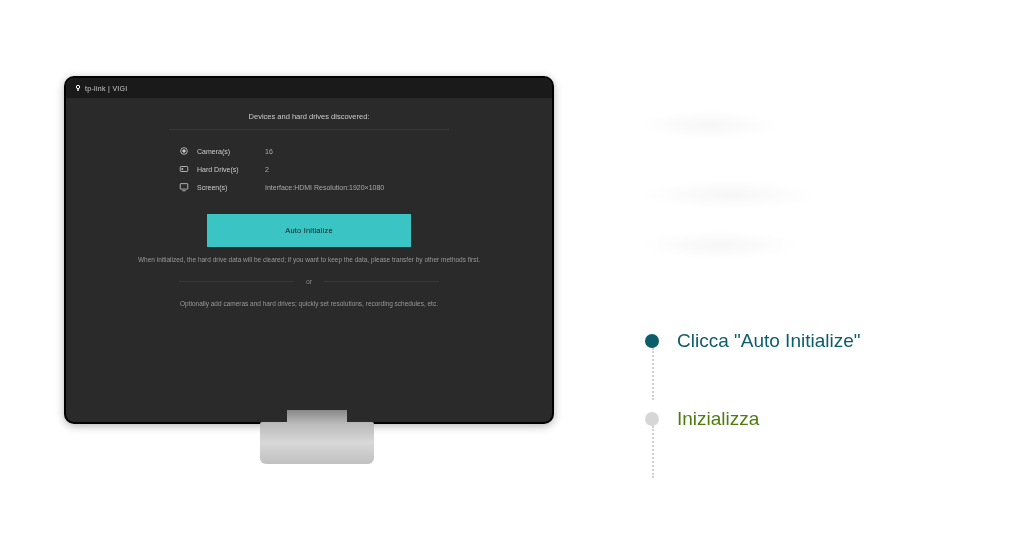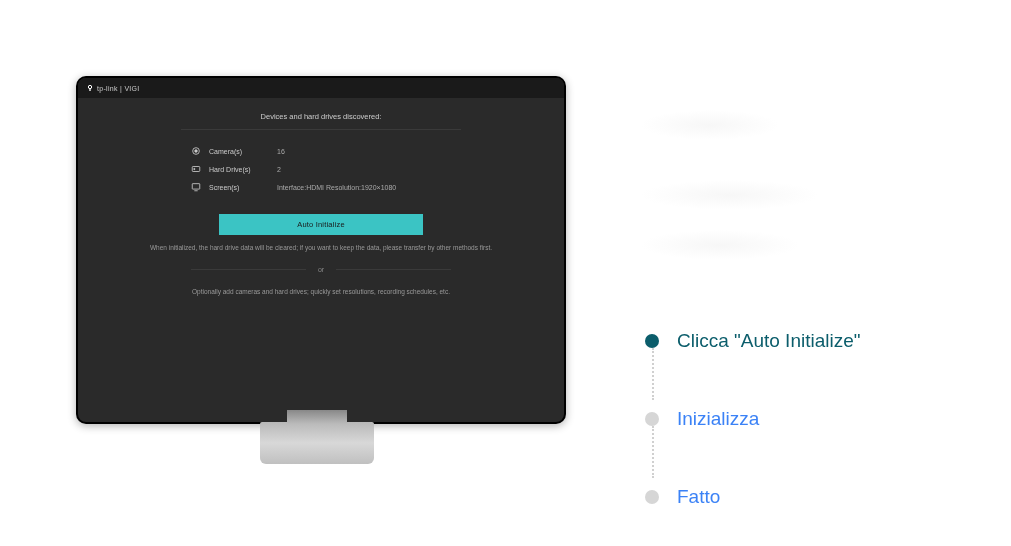--- a/index.html
+++ b/index.html
@@ -8,21 +8,21 @@
       background: #ffffff;
       width: 1011px;
       height: 546px;
       position: relative;
       overflow: hidden;
     }
     
     
     .monitor {
       position: absolute;
-      left: 76px;
+      left: 64px;
       top: 76px;
       width: 490px;
       height: 348px;
       background: #000;
       border-radius: 10px;
       padding: 2px;
       box-shadow: 0 2px 8px rgba(0,0,0,0.3);
     }
     .monitor-screen {
       width: 100%;
@@ -116,21 +116,21 @@
     .device-value {
       text-align: left;
       color: #aaaaaa;
     }
     
     
     .btn {
       display: block;
       width: 204px;
       margin: 0 auto;
-      padding: 6px 0;
+      padding: 12px 0;
       background: #3bc4c4;
       color: #1a1a1a;
       font-size: 7.5px;
       border: none;
       cursor: pointer;
       text-align: center;
       letter-spacing: 0.2px;
     }
     .btn-caption {
       font-size: 6.5px;
@@ -184,21 +184,21 @@
       height: 14px;
       border-radius: 50%;
       background: #d6d6d6;
       flex-shrink: 0;
     }
     .step.active .step-dot {
       background: #0b5d6b;
     }
     .step-label {
       font-size: 19px;
-      color: #3b82f6;
+      color: #4d7c0f;
       white-space: nowrap;
     }
     .step.active .step-label {
       color: #0b5d6b;
     }
     .step-gap {
       height: 56px;
     }
     
     
@@ -277,17 +277,13 @@
     <div class="step-dot"></div>
     <div class="step-label">Clicca "Auto Initialize"</div>
   </div>
   <div class="step-gap"></div>
   <div class="step">
     <div class="step-connector"></div>
     <div class="step-dot"></div>
     <div class="step-label">Inizializza</div>
   </div>
   <div class="step-gap"></div>
-  <div class="step">
-    <div class="step-dot"></div>
-    <div class="step-label">Fatto</div>
-  </div>
 </div>
 
 </body></html>

